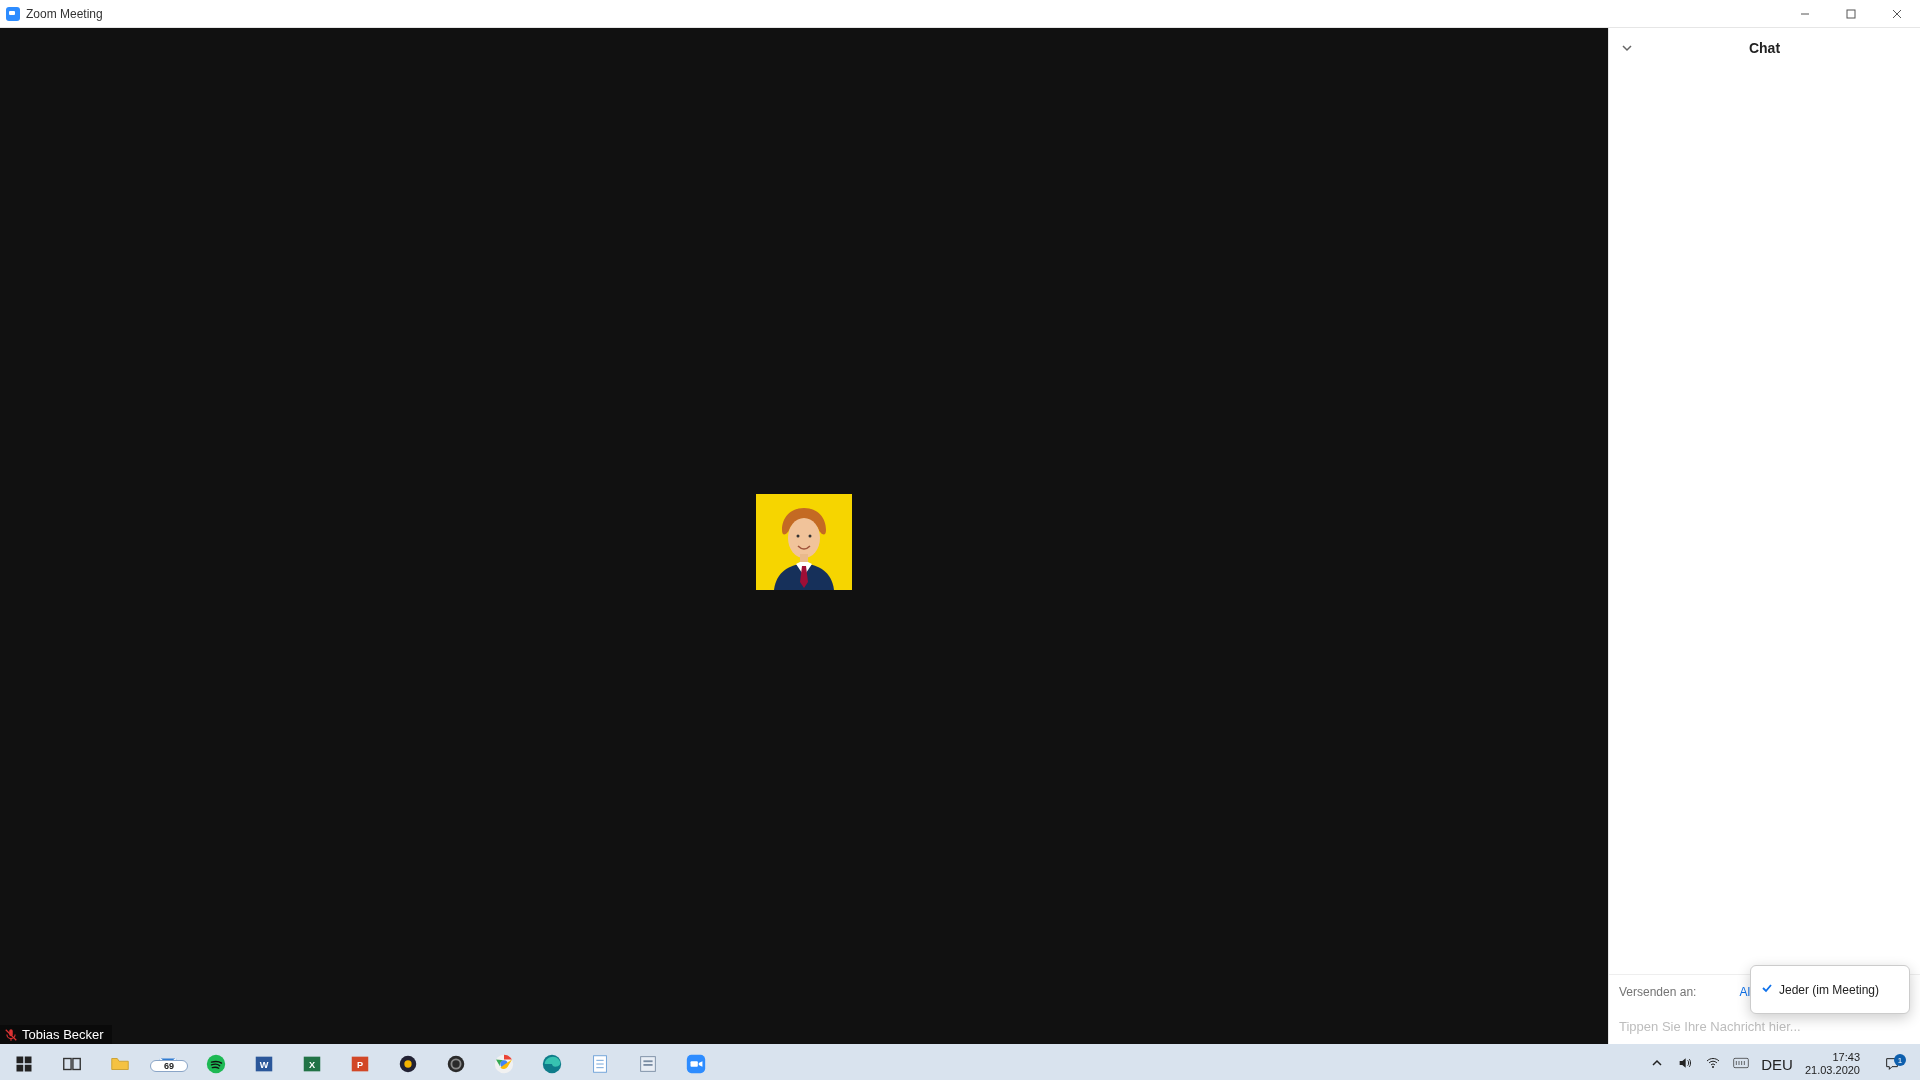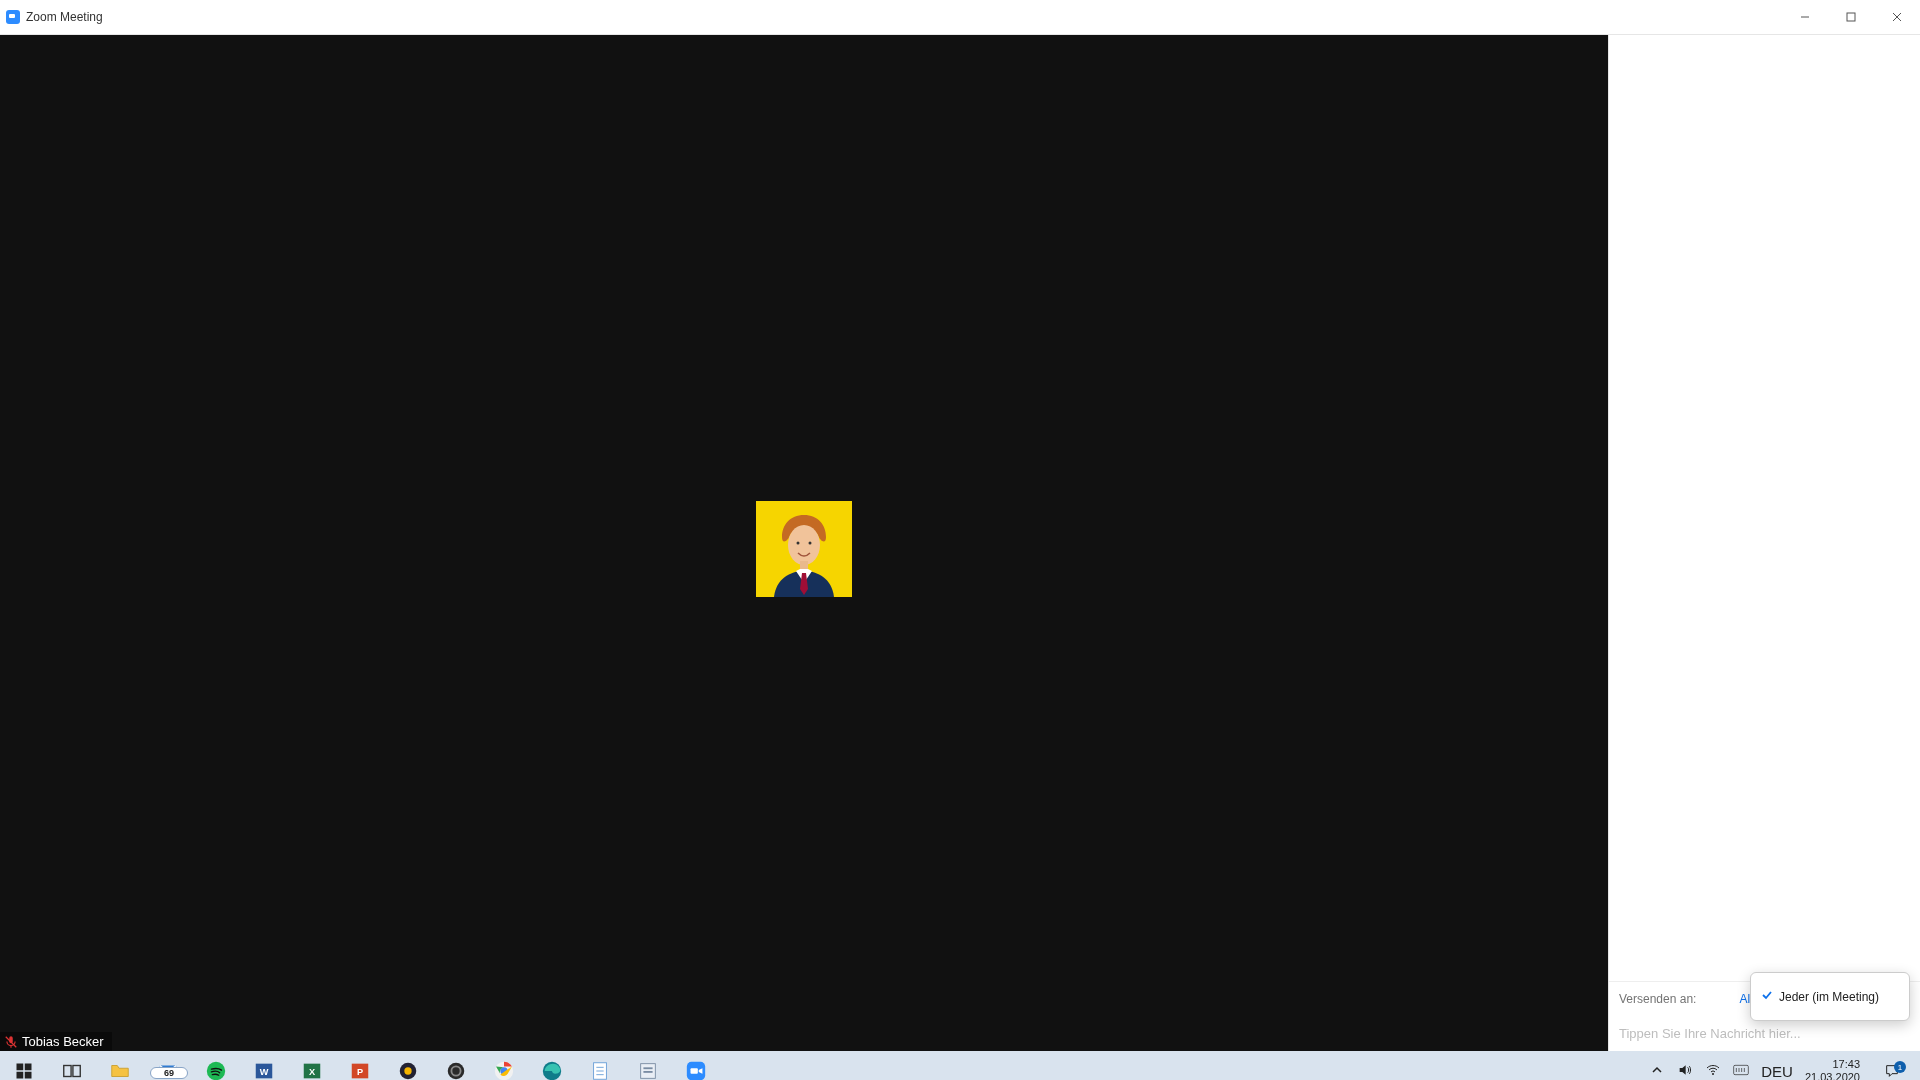--- a/index.html
+++ b/index.html
@@ -1,20 +1,20 @@
 <!DOCTYPE html>
 <html><head>
 <meta charset="utf-8">
 <style>
   * { margin: 0; padding: 0; box-sizing: border-box; font-family: "Segoe UI", Arial, sans-serif; }
   html, body { width: 1920px; height: 1080px; overflow: hidden; background: #fff; }
 
   
   .titlebar {
-    height: 35px;
+    height: 28px;
     background: #fff;
     display: flex;
     align-items: center;
     border-bottom: 1px solid #e6e6e6;
     font-size: 12px;
     color: #333;
   }
   .titlebar .app-icon {
     width: 14px; height: 14px;
     background: #2d8cff;
@@ -294,20 +294,28 @@
           <path d="M5 11a7 7 0 0 0 14 0" stroke="#d33" stroke-width="2" fill="none"></path>
           <line x1="12" y1="18" x2="12" y2="22" stroke="#d33" stroke-width="2"></line>
           <line x1="3" y1="3" x2="21" y2="21" stroke="#d33" stroke-width="2.2"></line>
         </svg>
       </span>
       <span>Tobias Becker</span>
     </div>
   </div>
 
   <div class="chat-panel">
+    <div class="chat-header">
+      <span class="chat-collapse">
+        <svg viewBox="0 0 16 16">
+            <path d="M4 6 L8 10 L12 6" stroke="#666" stroke-width="1.5" fill="none"></path>
+          </svg>
+      </span>
+      <span>Chat</span>
+    </div>
 
     <div class="chat-messages"></div>
 
     <div class="chat-footer">
       <div class="resize-handle">⇕</div>
 
       <div class="sendto-row">
         <span class="sendto-label">Versenden an:</span>
         <span class="sendto-select">
           <span>Alle</span>

